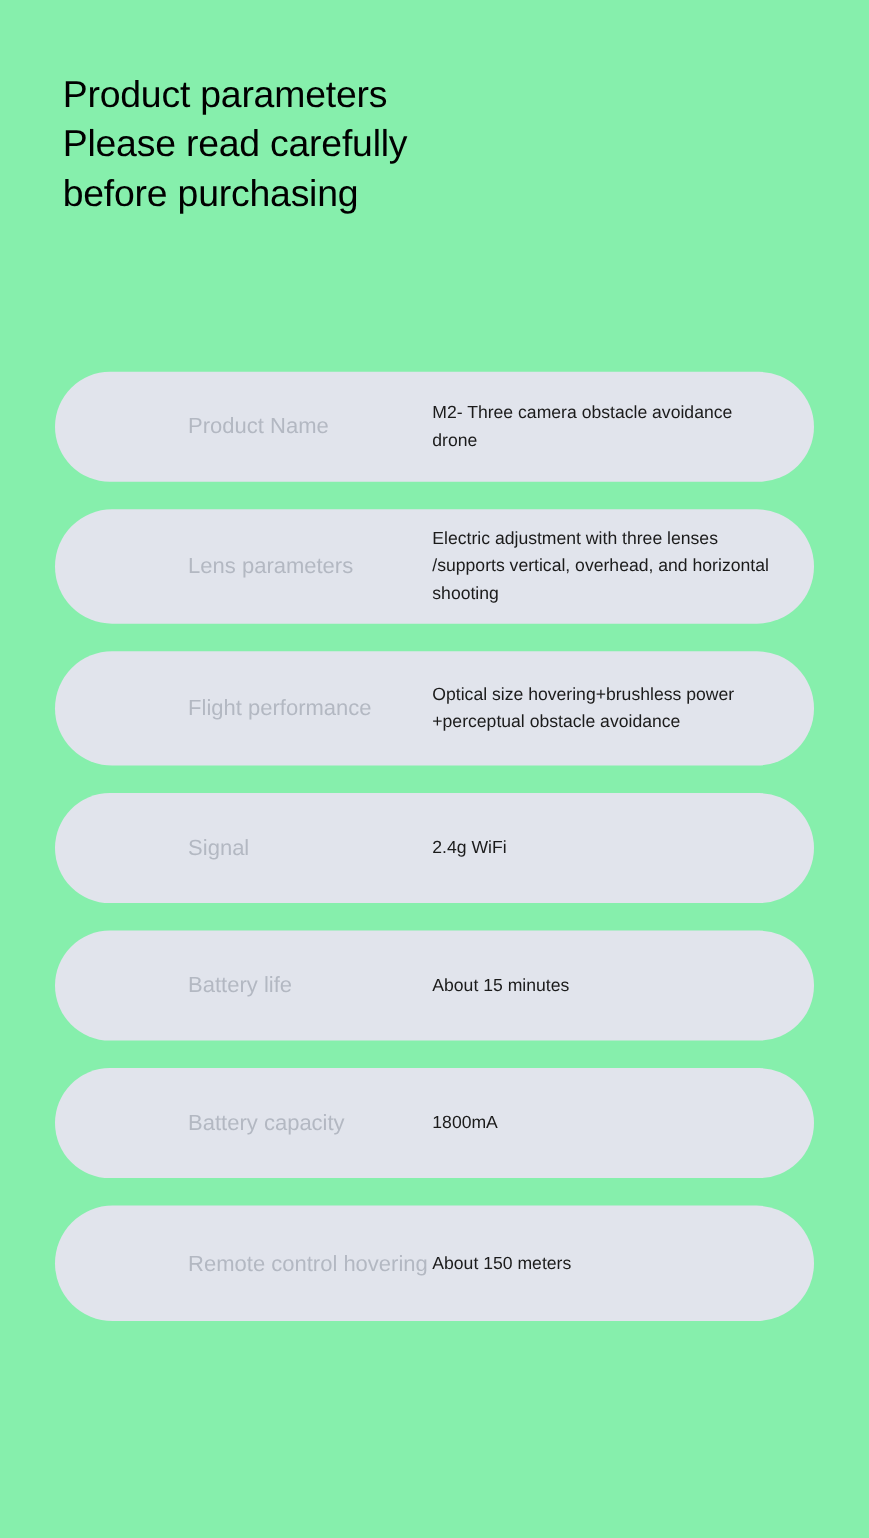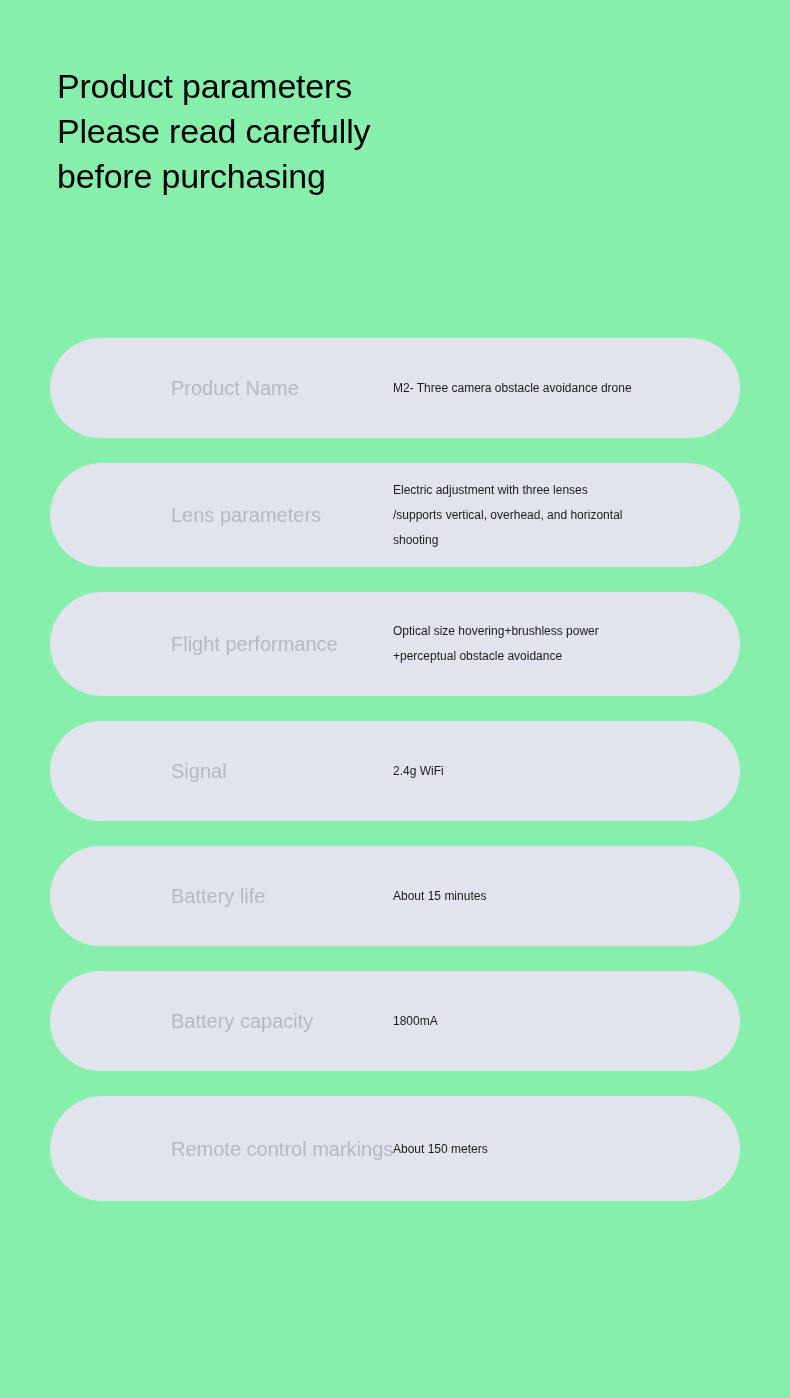--- a/index.html
+++ b/index.html
@@ -80,21 +80,21 @@
     color: #b3b8c2;
     line-height: 20px;
     white-space: nowrap;
     font-weight: 400;
   }
 
   .spec-value {
     position: absolute;
     left: 343px;
     right: 40px;
-    font-size: 12px;
+    font-size: 16px;
     color: #1b1b1b;
     line-height: 25px;
     font-weight: 400;
     white-space: pre-line;
   }
 
   
   .spec-row .spec-label,
   .spec-row .spec-value {
     top: 50%;
@@ -140,18 +140,18 @@
       <span class="spec-label">Battery life</span>
       <span class="spec-value">About 15 minutes</span>
     </div>
 
     <div class="spec-row size-std">
       <span class="spec-label">Battery capacity</span>
       <span class="spec-value">1800mA</span>
     </div>
 
     <div class="spec-row size-last">
-      <span class="spec-label">Remote control markings</span>
+      <span class="spec-label">Remote control hovering</span>
       <span class="spec-value">About 150 meters</span>
     </div>
 
   </div>
 </div>
 
 </body></html>

